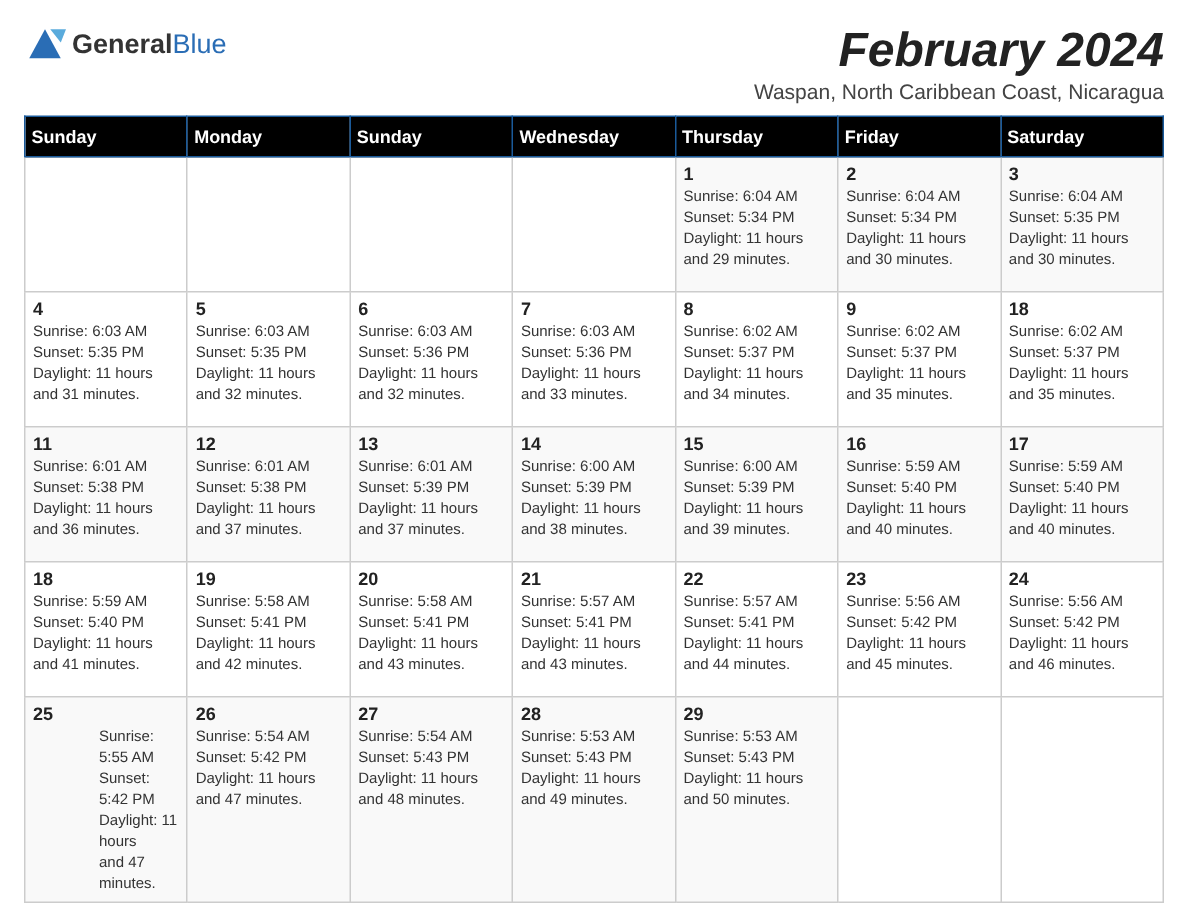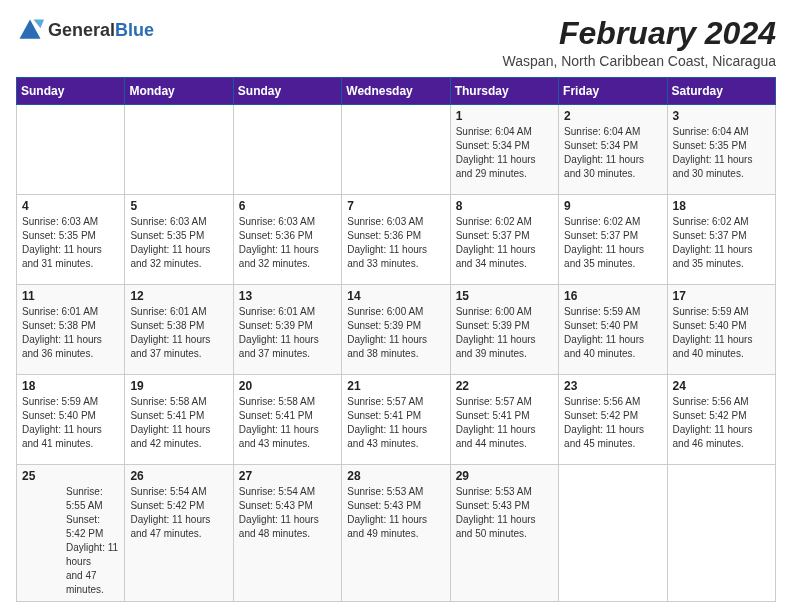--- a/index.html
+++ b/index.html
@@ -22,21 +22,21 @@
       gap: 4px;
     }
     .logo-text-general {
       font-size: 18px;
       font-weight: bold;
       color: #333;
       line-height: 1;
     }
     .logo-text-blue {
       font-size: 18px;
-      font-weight: bold;
+      font-weight: normal;
       color: #2a6db5;
       line-height: 1;
     }
     .logo-icon {
       width: 28px;
       height: 28px;
     }
     .title-area {
       text-align: right;
     }
@@ -52,21 +52,21 @@
       color: #444;
       margin-top: 2px;
     }
     .calendar {
       width: 100%;
       border-collapse: collapse;
       margin-top: 8px;
       font-size: 11px;
     }
     .calendar thead th {
-      background-color: #4c1d95;
+      background-color: #000000;
       color: #fff;
       padding: 6px 4px;
       text-align: left;
       font-size: 12px;
       border: 1px solid #1a5a9a;
     }
     .calendar tbody td {
       border: 1px solid #ccc;
       vertical-align: top;
       padding: 4px 5px;

